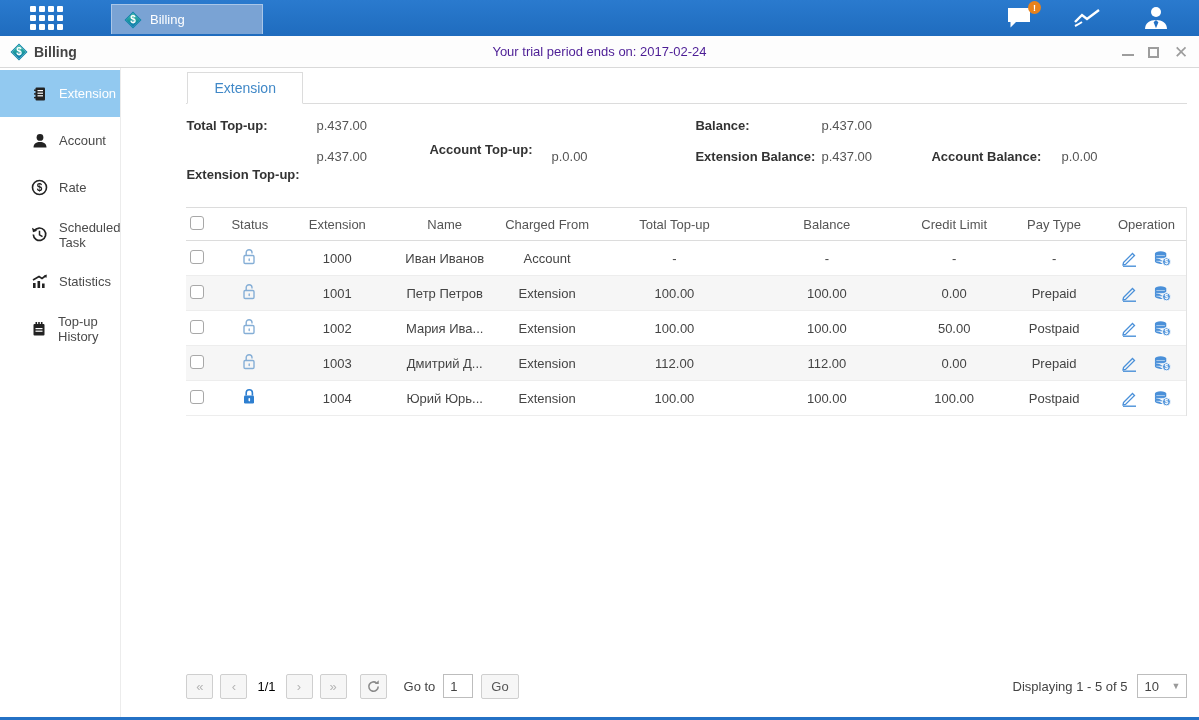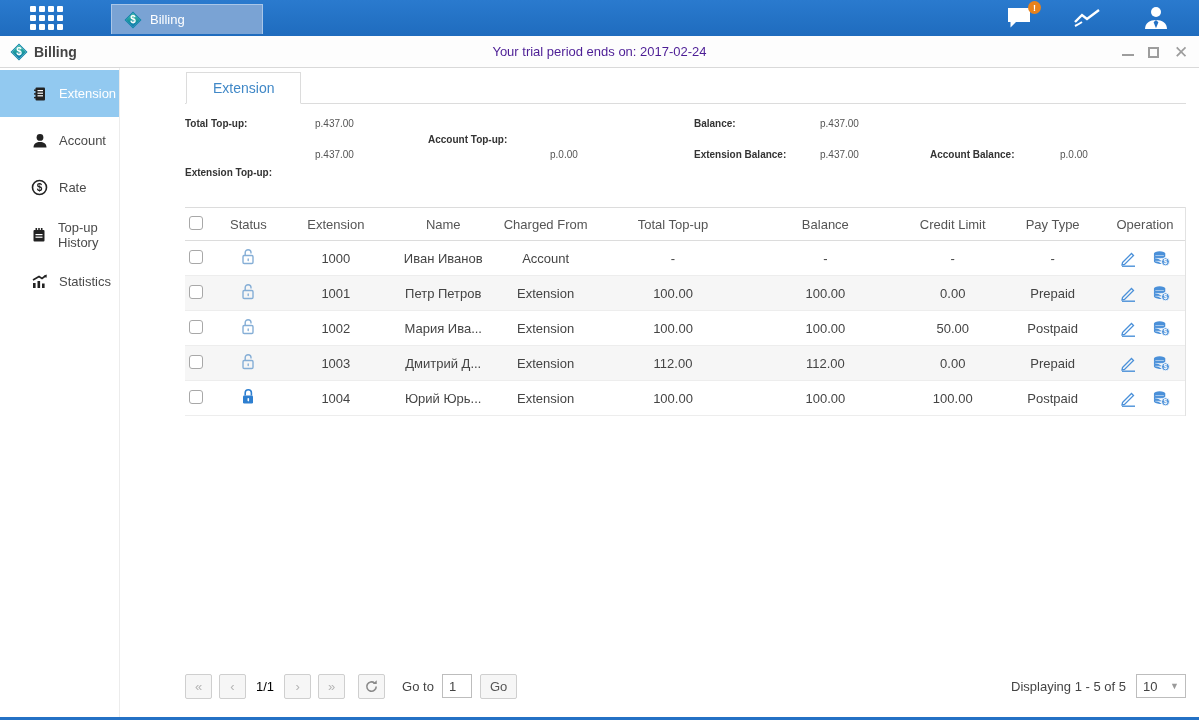--- a/index.html
+++ b/index.html
@@ -35,21 +35,21 @@
   .side-item { height:47px; display:flex; align-items:center; gap:11px; padding-left:31px; font-size:13px; color:#4a4a4a; cursor:pointer; }
   .side-item .sicon { width:17px; height:17px; display:flex; align-items:center; justify-content:center; }
   .side-item.active { background:#92c9f0; color:#fff; }
   .content { flex:1; position:relative; padding:0 13px 0 17px; }
 
   
   .tabbar { height:36px; border-bottom:1px solid #dcdcdc; position:relative; margin-top:0; }
   .tab { position:absolute; left:1px; bottom:-1px; height:32px; padding:0 26px; background:#fff; border:1px solid #dcdcdc; border-bottom:1px solid #fff; color:#4败; color:#4088c7; font-size:14px; display:flex; align-items:center; cursor:pointer; }
 
   
-  .summary { position:relative; height:72px; margin-top:14px; font-size:10px; }
+  .summary { position:relative; height:72px; margin-top:14px; font-size:13px; }
   .summary .lab { position:absolute; font-weight:bold; color:#333; }
   .summary .val { position:absolute; color:#555; }
   
   .btnrow { margin-top:10px; display:flex; gap:9px; }
   .btn { background:#3f87c6; color:#fff; border:1px solid #3878b2; font-size:13px; padding:6px 13px; border-radius:2px; cursor:pointer; font-family:inherit; }
 
   
   .tbl { margin-top:17px; width:1001px; border-right:1px solid #e2e2e2; }
   .thead, .trow { display:flex; align-items:center; }
   .thead { height:34px; border-top:1px solid #dcdcdc; border-bottom:1px solid #dcdcdc; color:#555; font-size:13px; }
@@ -176,58 +176,68 @@
           <span class="sicon">
             <svg width="17" height="17" viewBox="0 0 17 17">
               <circle cx="8.5" cy="8.5" r="7" fill="none" stroke="#222" stroke-width="1.6"></circle>
               <text x="8.5" y="12" font-size="10" font-weight="bold" text-anchor="middle" fill="#222" font-family="Liberation Sans, sans-serif">$</text>
             </svg>
           </span>
           <span>Rate</span>
         </div>
         <div class="side-item">
           <span class="sicon">
+            <svg width="17" height="17" viewBox="0 0 17 17">
+              <path d="M3.2 5 A6.2 6.2 0 1 1 2.3 8.5" fill="none" stroke="#222" stroke-width="1.7"></path>
+              <path d="M1 1.8 l1 4.4 4.2-1.4 z" fill="#222"></path>
+              <path d="M8.5 4.8 v4 l3 1.8" fill="none" stroke="#222" stroke-width="1.5"></path>
+            </svg>
+          </span>
+          <span>Scheduled Task</span>
+        </div>
+        <div class="side-item">
+          <span class="sicon">
+            <svg width="17" height="17" viewBox="0 0 17 17">
+              <rect x="2" y="10" width="2.6" height="5" fill="#222"></rect>
+              <rect x="6.5" y="8" width="2.6" height="7" fill="#222"></rect>
+              <rect x="11" y="10.5" width="2.6" height="4.5" fill="#222"></rect>
+              <path d="M2 7 L8 3.5 L11 5.5 L15 2.5" fill="none" stroke="#222" stroke-width="1.6"></path>
+              <path d="M15.8 1.5 l-0.4 3.4 -2.8-2 z" fill="#222"></path>
+            </svg>
+          </span>
+          <span>Statistics</span>
+        </div>
+        <div class="side-item">
+          <span class="sicon">
             <svg width="16" height="16" viewBox="0 0 16 16">
               <rect x="2.5" y="3" width="11" height="11.5" rx="1" fill="#222"></rect>
               <rect x="4.5" y="1" width="1.6" height="3.4" fill="#222"></rect>
               <rect x="7.2" y="1" width="1.6" height="3.4" fill="#222"></rect>
               <rect x="9.9" y="1" width="1.6" height="3.4" fill="#222"></rect>
               <rect x="4.5" y="7" width="7" height="1.2" fill="#fff"></rect>
               <rect x="4.5" y="9.6" width="7" height="1.2" fill="#fff"></rect>
             </svg>
           </span>
           <span>Top-up History</span>
         </div>
-        <div class="side-item">
-          <span class="sicon">
-            <svg width="17" height="17" viewBox="0 0 17 17">
-              <rect x="2" y="10" width="2.6" height="5" fill="#222"></rect>
-              <rect x="6.5" y="8" width="2.6" height="7" fill="#222"></rect>
-              <rect x="11" y="10.5" width="2.6" height="4.5" fill="#222"></rect>
-              <path d="M2 7 L8 3.5 L11 5.5 L15 2.5" fill="none" stroke="#222" stroke-width="1.6"></path>
-              <path d="M15.8 1.5 l-0.4 3.4 -2.8-2 z" fill="#222"></path>
-            </svg>
-          </span>
-          <span>Statistics</span>
-        </div>
       </div>
 
     <div class="content">
       <div class="tabbar">
         <div class="tab">Extension</div>
       </div>
 
       <div class="summary">
         <span class="lab" style="left:0;top:0">Total Top-up:</span>
         <span class="val" style="left:130px;top:0">p.437.00</span>
         <span class="lab" style="left:509px;top:0">Balance:</span>
         <span class="val" style="left:635px;top:0">p.437.00</span>
         <span class="lab" style="left:0;top:49px">Extension Top-up:</span>
         <span class="val" style="left:130px;top:31px">p.437.00</span>
-        <span class="lab" style="left:243px;top:16px">Account Top-up:</span>
+        <span class="lab" style="left:243px;top:24px">Account Top-up:</span>
         <span class="val" style="left:365px;top:31px">p.0.00</span>
         <span class="lab" style="left:509px;top:31px">Extension Balance:</span>
         <span class="val" style="left:635px;top:31px">p.437.00</span>
         <span class="lab" style="left:745px;top:31px">Account Balance:</span>
         <span class="val" style="left:875px;top:31px">p.0.00</span>
       </div>
 
 
       <div class="tbl">
         <div class="thead">

